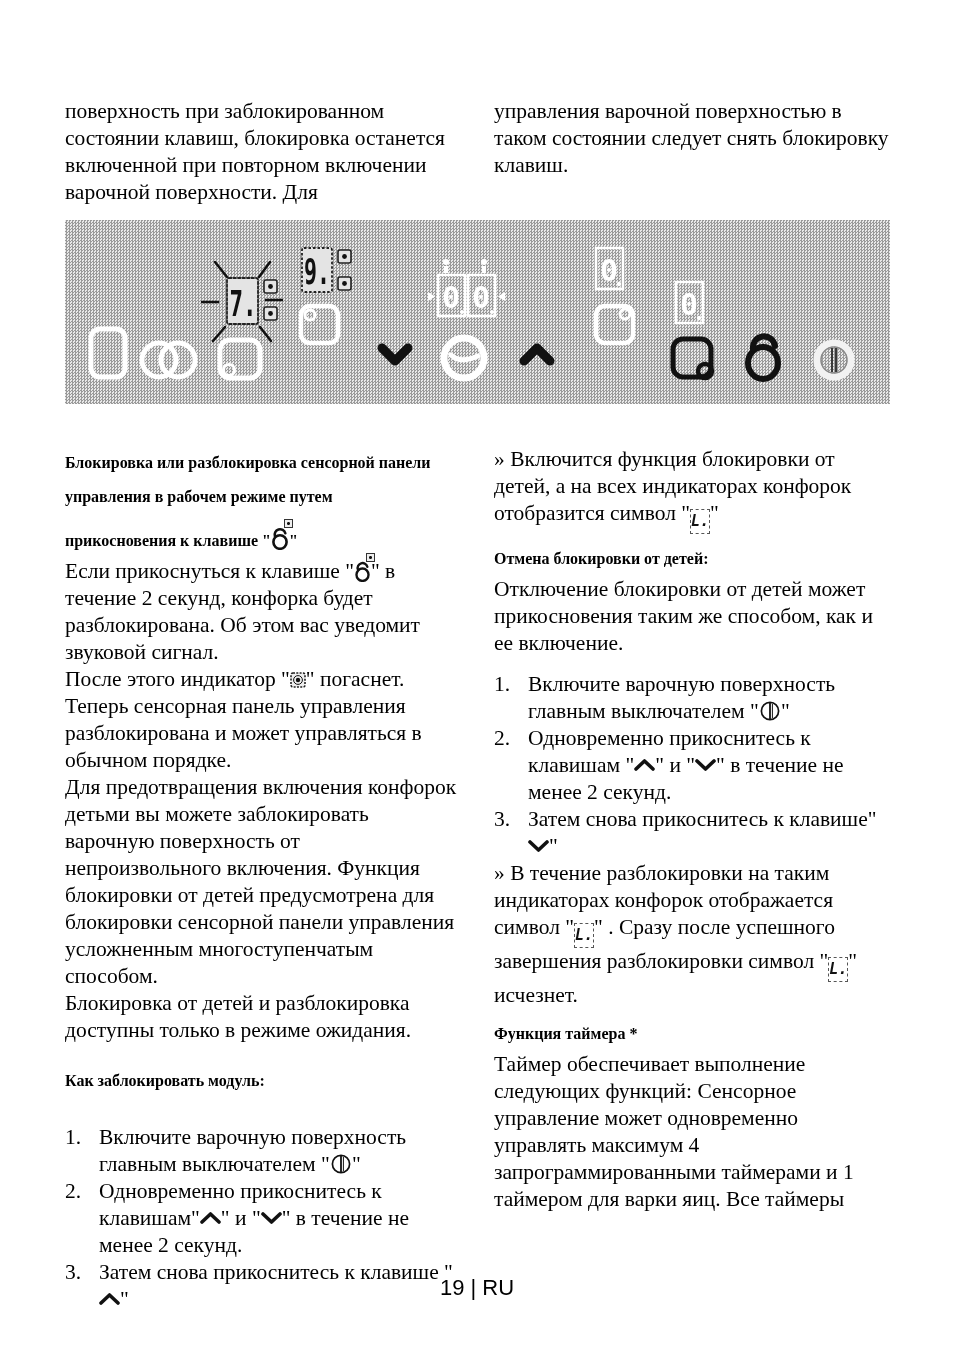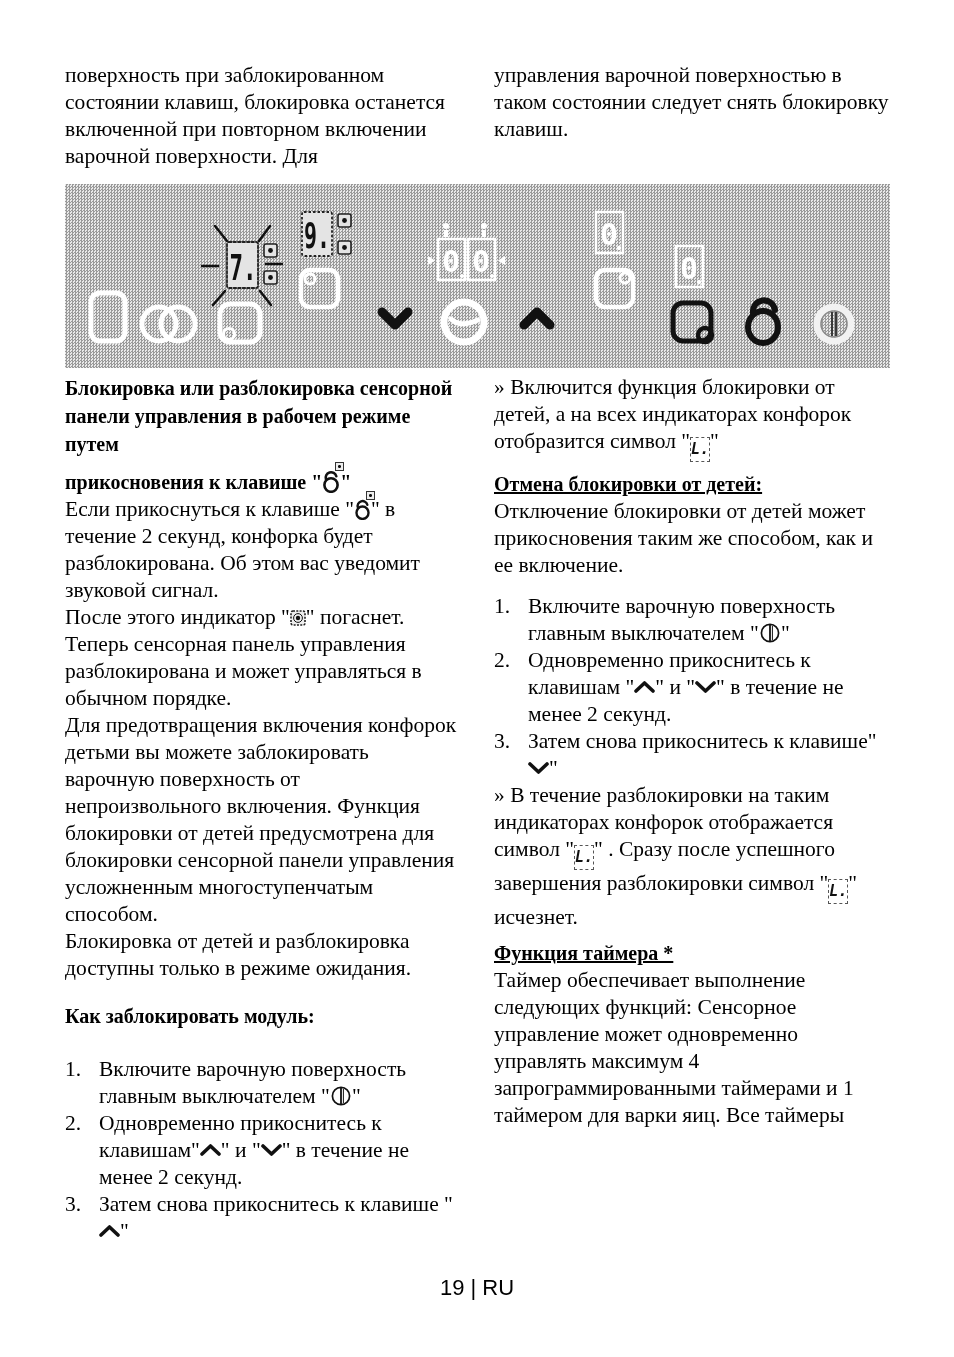--- a/index.html
+++ b/index.html
@@ -3,25 +3,25 @@
 <meta charset="utf-8">
 <style>
   html,body { margin:0; padding:0; }
   body {
     width:954px; height:1357px; background:#ffffff; position:relative;
     font-family:"Liberation Serif", serif; color:#000;
     -webkit-font-smoothing:antialiased;
   }
   .content { position:absolute; left:65px; top:62px; width:825px; }
   .cols { display:flex; gap:33px; }
-  .col { width:400px; font-size:21.5px; line-height:27px; }
+  .col { width:400px; font-size:21.5px; line-height:27px;margin-top:36px; }
   .col p { margin:0; }
   p.para { margin:0; }
-  .sect { font-weight:bold; font-size:20px; line-height:28px; margin:0; }
-  .mt8 { margin-top:8px;text-decoration:underline; } .mt10 { margin-top:10px; } .mt12 { margin-top:12px; } .mt20 { margin-top:20px; }
+  .sect { font-weight:bold; font-size:16px; line-height:34px; margin:0; }
+  .mt8 { margin-top:8px; } .mt10 { margin-top:10px; } .mt12 { margin-top:12px; } .mt20 { margin-top:20px; }
 
   
   .panel {
     margin:14px 0 6px 0;
     width:825px; height:184px; position:relative;
     background-color:#d6d6d6;
     background-image:repeating-conic-gradient(#9a9a9a 0% 25%, #e9e9e9 0% 50%);
     background-size:3px 3px;
   }
   .panel svg { position:absolute; inset:0; }

